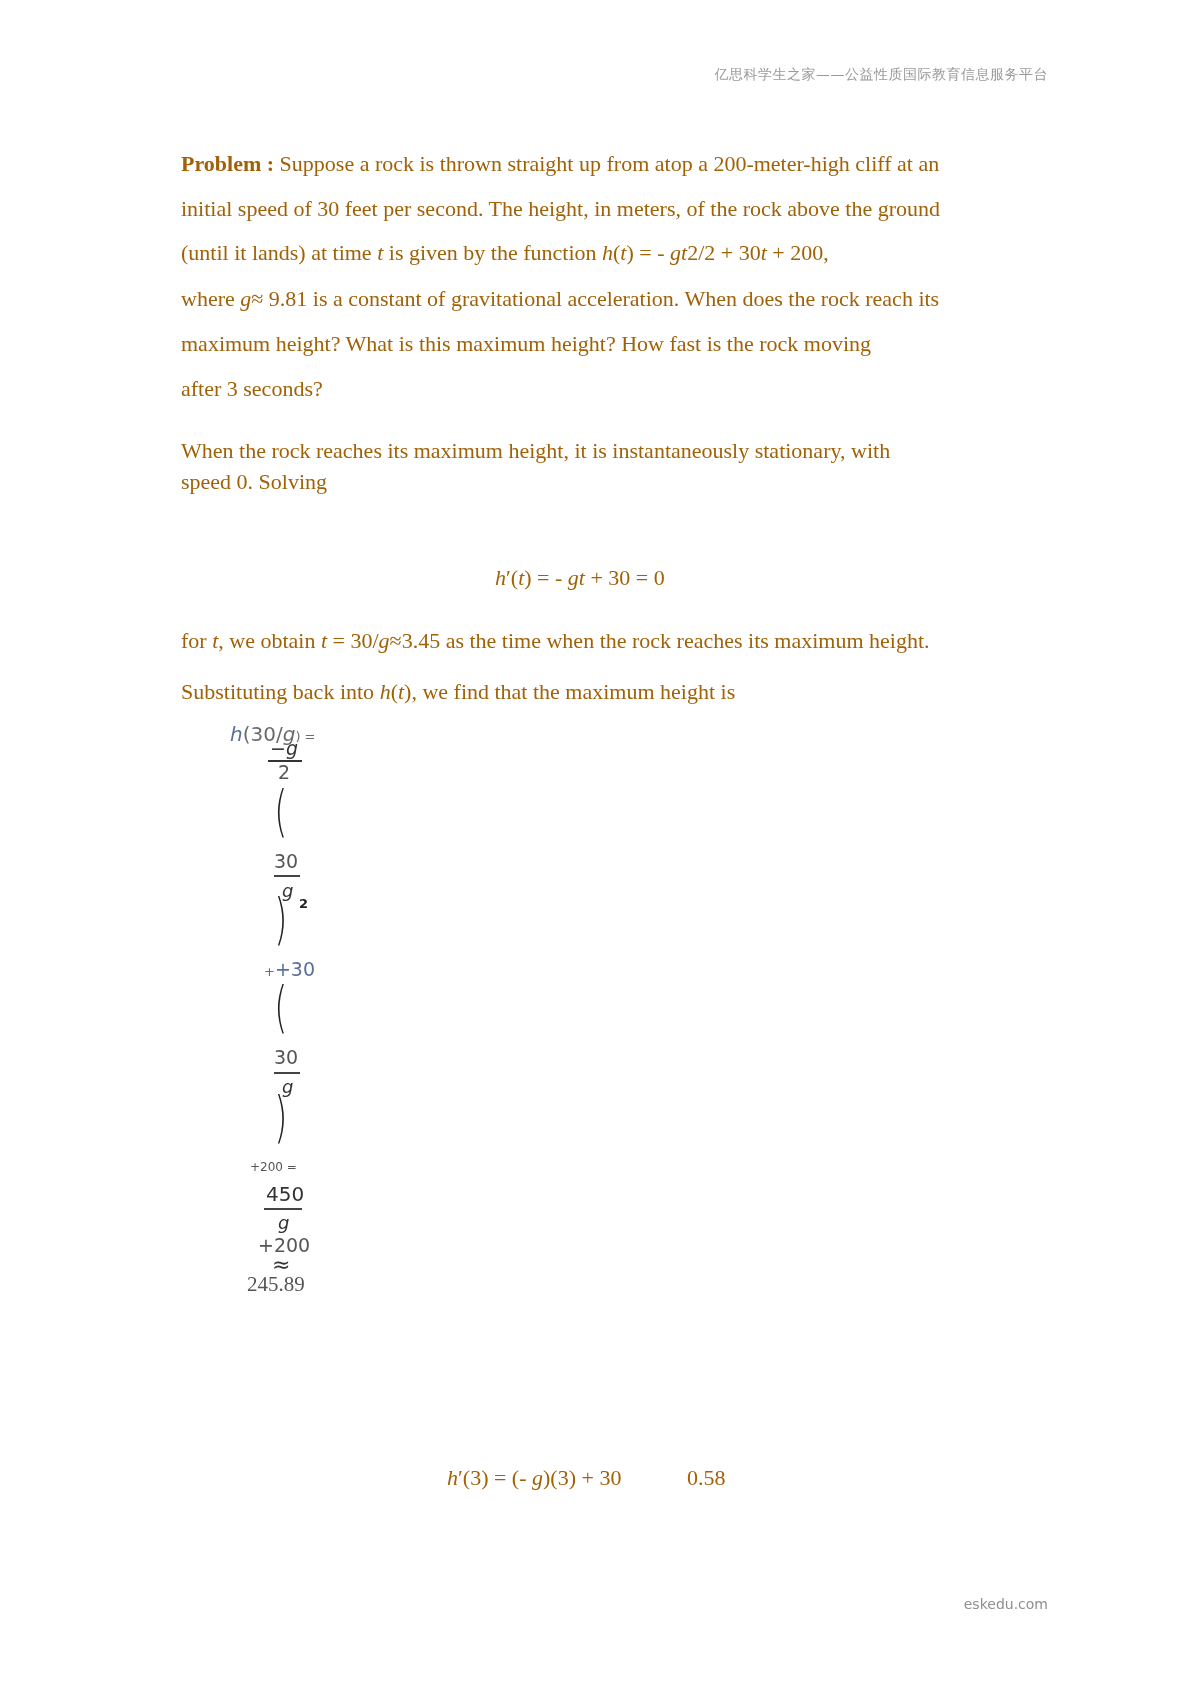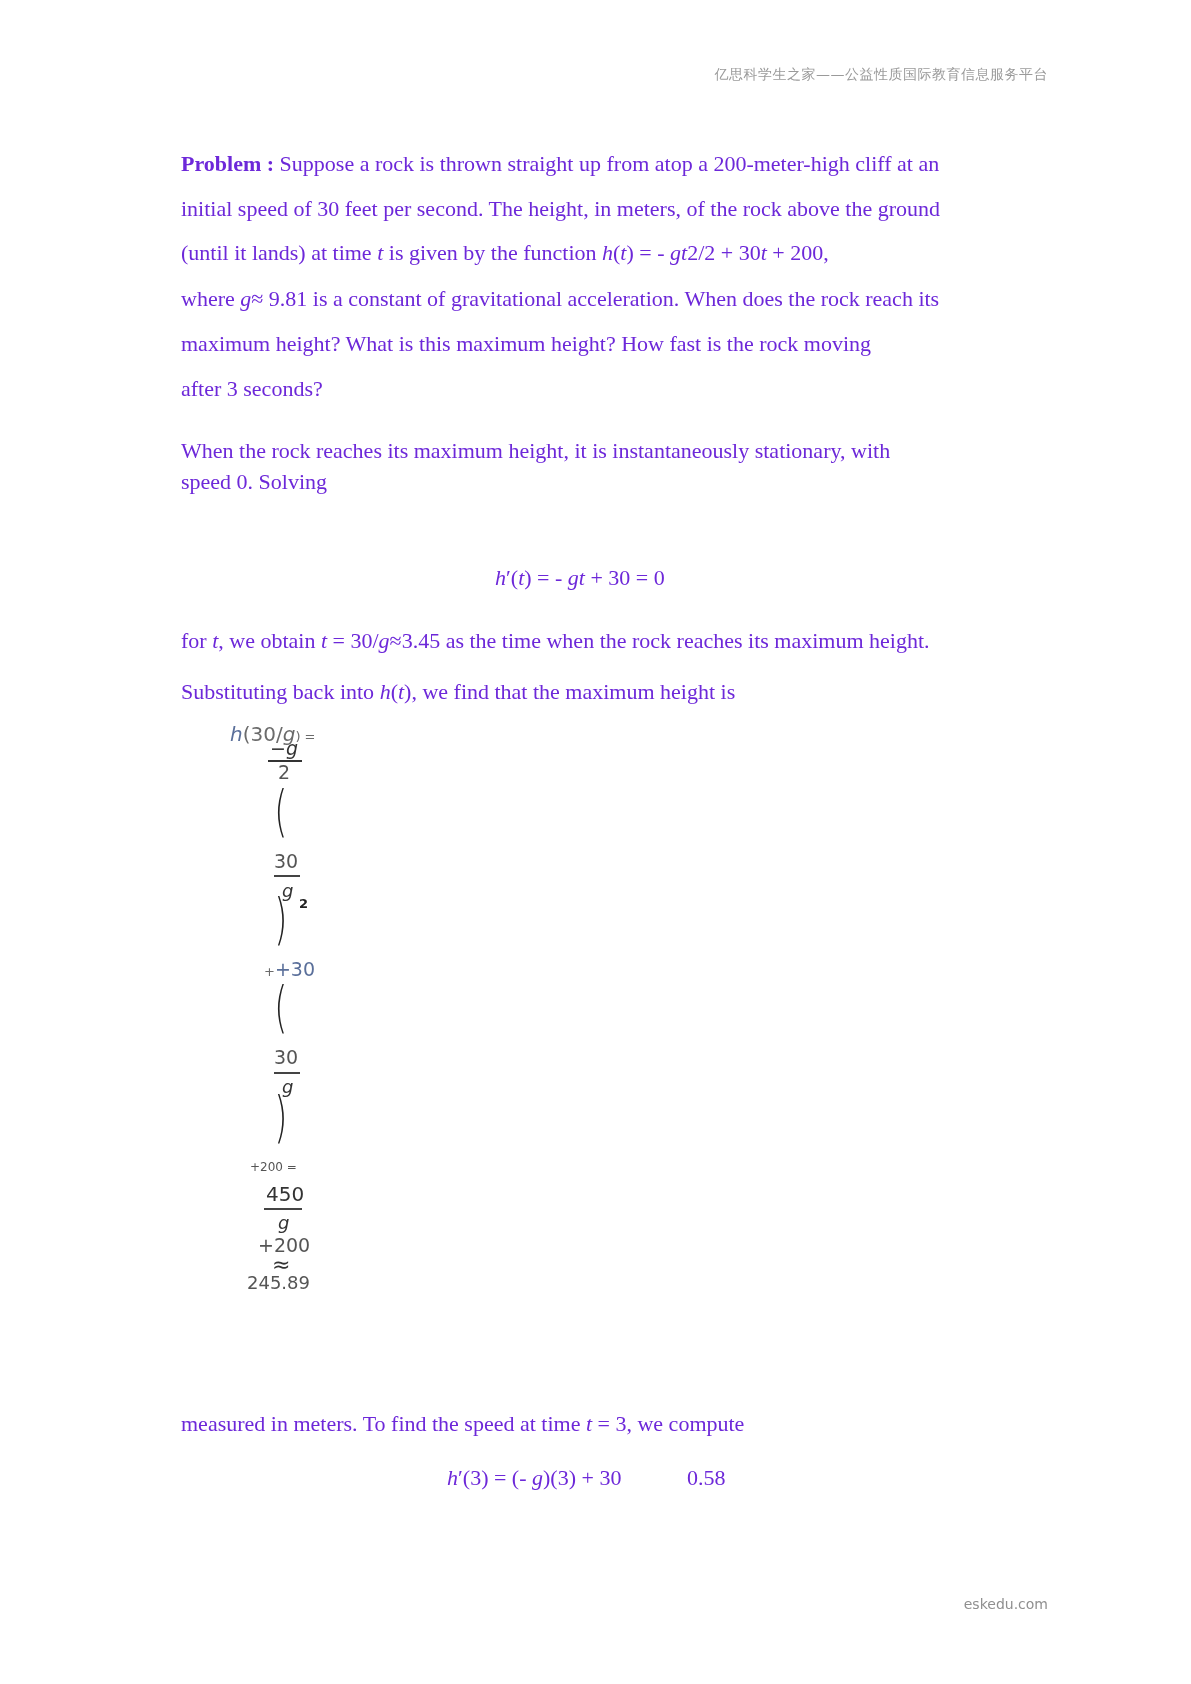--- a/index.html
+++ b/index.html
@@ -7,21 +7,21 @@
     .page { position: absolute; left: 0; top: 0; width: 1191px; height: 1684px; background: #fff; }
     .header-note {
       position: absolute; right: 143px; top: 66px;
       font-family: "DejaVu Sans", sans-serif; font-size: 14px; color: #9a9a9a;
       letter-spacing: 0.5px;
     }
     .footer-note {
       position: absolute; right: 143px; top: 1572px;
       font-family: "DejaVu Sans", sans-serif; font-size: 14px; color: #8f8f8f; margin-top: 24px;
     }
-    .serif { font-family: "Liberation Serif", "DejaVu Serif", serif; color: #6d28d9; font-size: 22px; }
+    .serif { font-family: "Liberation Serif", "DejaVu Serif", serif; color: #a16207; font-size: 22px; }
     .line { position: absolute; left: 181px; white-space: nowrap; }
     b { font-weight: bold; }
     i { font-style: italic; }
     .center-eq { position: absolute; white-space: nowrap; }
 
     
     .math-stack { position: absolute; left: 230px; top: 722px; width: 120px; height: 620px;
       font-family: "DejaVu Sans", sans-serif; color: #555; }
     .ms { position: absolute; white-space: nowrap; }
     .ms .gray { color: #6b6b6b; }
@@ -79,22 +79,21 @@
     <div class="ms" style="left:52px; top:354px; font-size:18px; color:#333;"><i>g</i></div>
 
     <div class="paren" style="left:40px; top:362px; font-size:56px; transform:scaleX(0.6);">)</div>
 
     <div class="ms gray" style="left:20px; top:438px; font-size:12px;">+200 =</div>
     <div class="ms" style="left:36px; top:460px; font-size:20px; color:#333;">450</div>
     <div class="frac-bar" style="left:34px; top:486px; width:38px; background:#444;"></div>
     <div class="ms" style="left:48px; top:490px; font-size:18px; color:#333;"><i>g</i></div>
     <div class="ms gray" style="left:28px; top:512px; font-size:19px;">+200</div>
     <div class="ms" style="left:42px; top:530px; font-size:22px; color:#333;">≈</div>
-    <div class="ms gray" style="left:17px; top:550px; font-size:18px;">245.89</div>
+    <div class="ms gray" style="left:17px; top:550px; font-size:21px;font-family:Liberation Serif, serif;">245.89</div>
   </div>
 
-  <div class="line serif" style="top:1411px;"><span>measured in meters. To find the speed at time </span><i>t</i><span> = 3, we compute</span></div>
 
   <div class="center-eq serif" style="left:447px; top:1465px;"><i>h</i><span>′(3) = (- </span><i>g</i><span>)(3) + 30</span></div>
   <div class="center-eq serif" style="left:687px; top:1465px;">0.58</div>
 
   <div class="footer-note">eskedu.com</div>
 </div>
 
 </body></html>

